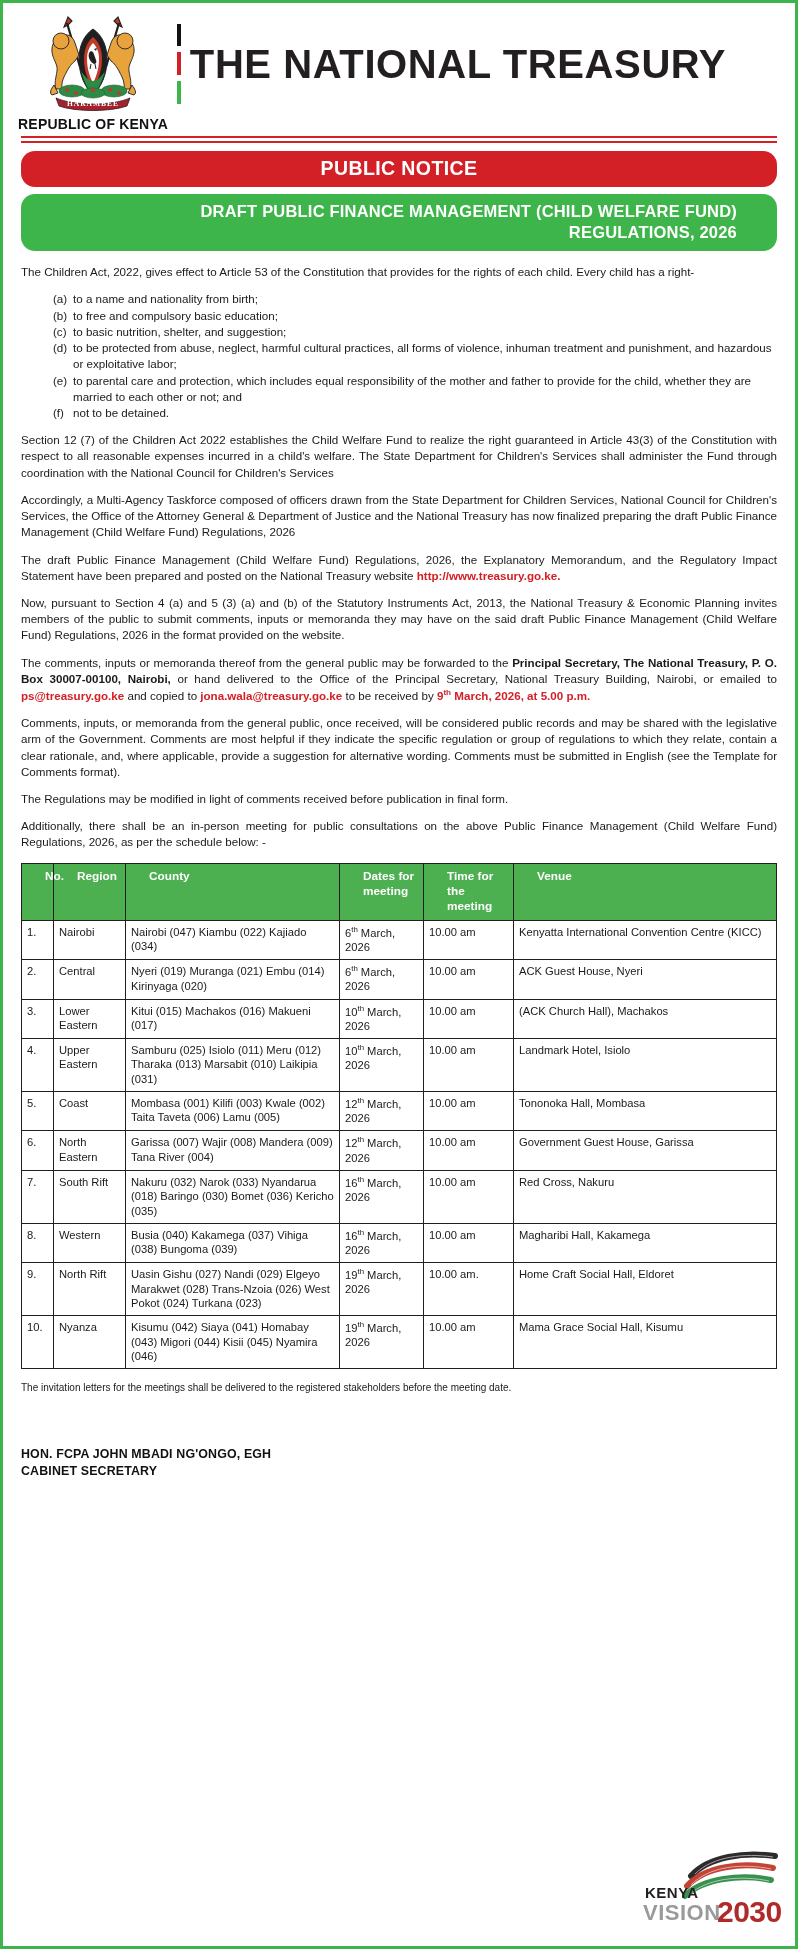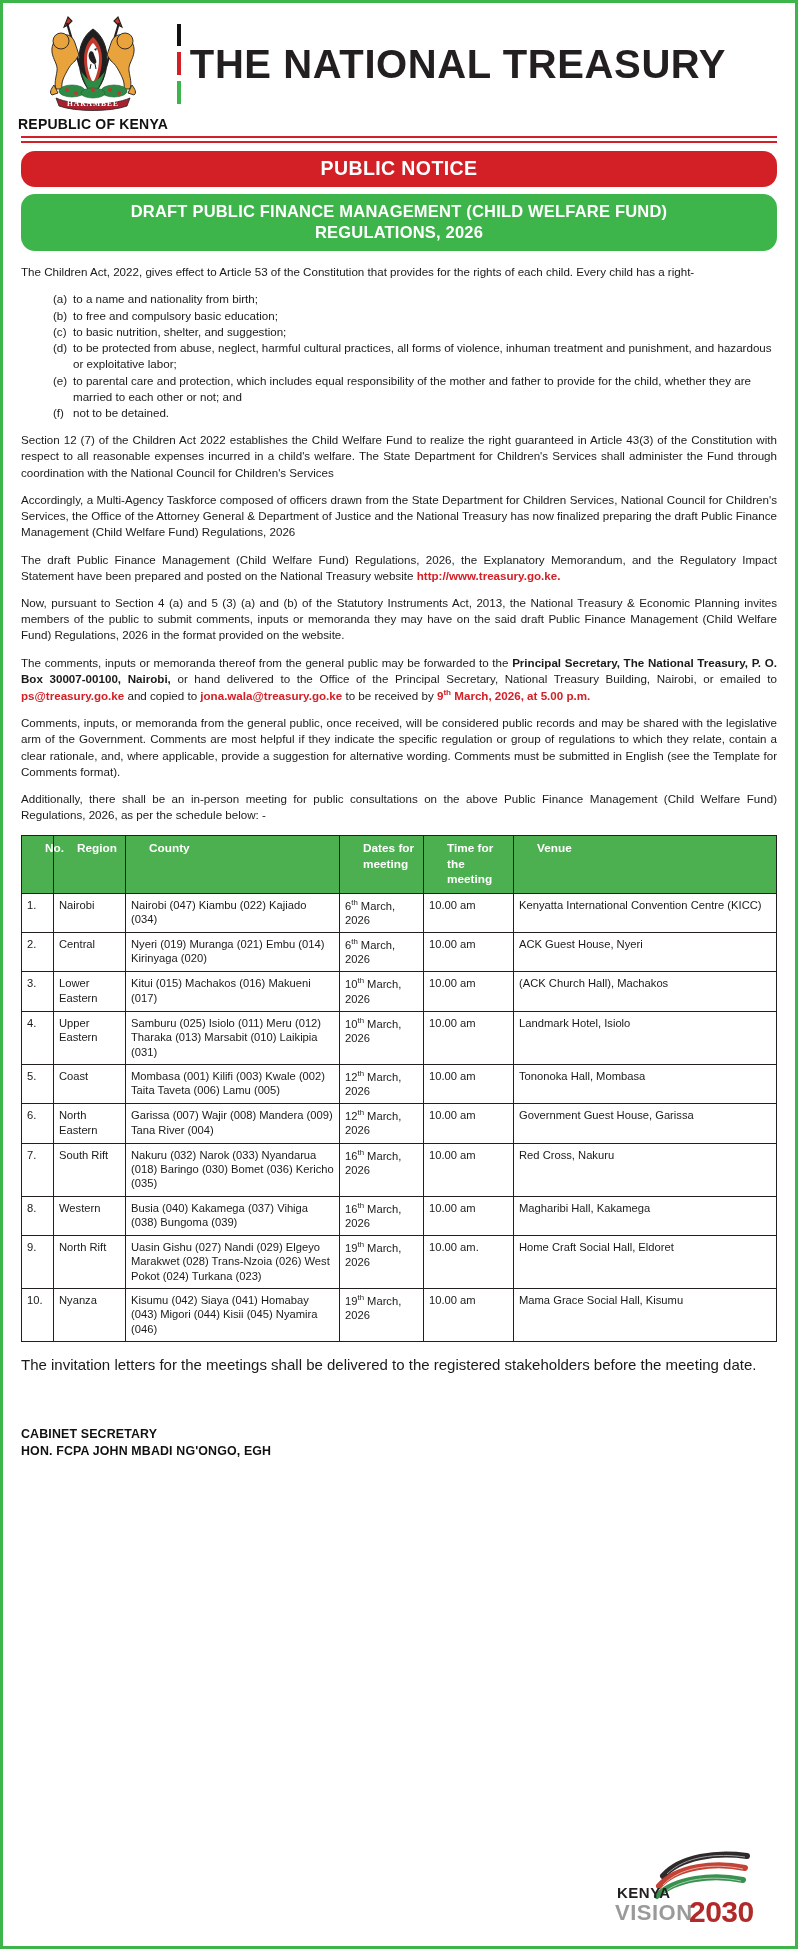--- a/index.html
+++ b/index.html
@@ -100,20 +100,21 @@
     padding: 6px 0 7px 0;
     margin-top: 8px;
   }
   .banner-subject {
     background: #3DB54A;
     font-size: 16.5px;
     line-height: 1.28;
     letter-spacing: .2px;
     padding: 7px 40px 8px 40px;
     margin-top: 7px;
+    text-align: right;
   }
 
   
   .body {
     padding: 13px 4px 0 4px;
     font-family: "Liberation Sans", sans-serif;
     font-size: 11.6px;
     line-height: 1.40;
     color: #1a1a1a;
   }
@@ -174,38 +175,38 @@
   .col-region { width: 72px; }
   .col-county { width: 214px; }
   .col-dates  { width: 84px; }
   .col-time   { width: 90px; }
   .col-venue  { width: auto; }
 
   
   .closing {
     padding: 12px 4px 0 4px;
     font-family: "Liberation Sans", sans-serif;
-    font-size: 15px;
+    font-size: 10px;
     line-height: 1.40;
     color: #1a1a1a;
   }
   .signoff {
     padding: 40px 4px 0 4px;
     font-family: "Liberation Sans", sans-serif;
     font-weight: bold;
     font-size: 12.4px;
     line-height: 1.34;
     letter-spacing: .15px;
     color: #111111;
   }
 
   
   .vision-logo {
     position: absolute;
-    right: 32px;
+    right: 4px;
     bottom: 18px;
     width: 152px;
     height: 78px;
   }
 </style>
 </head>
 <body>
 
 <div class="page">
   <div class="page-inner">
@@ -332,20 +333,21 @@
       <p class="para">Accordingly, a Multi-Agency Taskforce composed of officers drawn from the State Department for Children Services, National Council for Children's Services, the Office of the Attorney General &amp; Department of Justice and the National Treasury has now finalized preparing the draft Public Finance Management (Child Welfare Fund) Regulations, 2026</p>
 
       <p class="para"><span>The draft Public Finance Management (Child Welfare Fund) Regulations, 2026, the Explanatory Memorandum, and the Regulatory Impact Statement have been prepared and posted on the National Treasury website </span><span class="redlink">http://www.treasury.go.ke.</span></p>
 
       <p class="para">Now, pursuant to Section 4 (a) and 5 (3) (a) and (b) of the Statutory Instruments Act, 2013, the National Treasury &amp; Economic Planning invites members of the public to submit comments, inputs or memoranda they may have on the said draft Public Finance Management (Child Welfare Fund) Regulations, 2026 in the format provided on the website.</p>
 
       <p class="para"><span>The comments, inputs or memoranda thereof from the general public may be forwarded to the </span><span class="b">Principal Secretary, The National Treasury, P. O. Box 30007-00100, Nairobi,</span><span> or hand delivered to the Office of the Principal Secretary, National Treasury Building, Nairobi, or emailed to </span><span class="redlink">ps@treasury.go.ke</span><span> and copied to </span><span class="redlink">jona.wala@treasury.go.ke</span><span> to be received by </span><span class="red">9</span><sup class="red">th</sup><span class="red"> March, 2026, at 5.00 p.m.</span></p>
 
       <p class="para">Comments, inputs, or memoranda from the general public, once received, will be considered public records and may be shared with the legislative arm of the Government. Comments are most helpful if they indicate the specific regulation or group of regulations to which they relate, contain a clear rationale, and, where applicable, provide a suggestion for alternative wording. Comments must be submitted in English (see the Template for Comments format).</p>
 
+      <p class="para">The Regulations may be modified in light of comments received before publication in final form.</p>
 
       <p class="para last-tight">Additionally, there shall be an in-person meeting for public consultations on the above Public Finance Management (Child Welfare Fund) Regulations, 2026, as per the schedule below: -</p>
     </div>
 
     <div class="table-wrap">
       <table class="schedule">
         <colgroup>
           <col class="col-no">
             <col class="col-region">
             <col class="col-county">
@@ -446,22 +448,22 @@
           </tr>
         </tbody>
       </table>
     </div>
 
     <div class="closing">
       <p class="para">The invitation letters for the meetings shall be delivered to the registered stakeholders before the meeting date.</p>
     </div>
 
     <div class="signoff">
+      <div>HON. FCPA JOHN MBADI NG'ONGO, EGH</div>
       <div>CABINET SECRETARY</div>
-      <div>HON. FCPA JOHN MBADI NG'ONGO, EGH</div>
     </div>
 
     <div class="vision-logo">
       <svg width="152" height="78" viewBox="0 0 152 78">
 
         <g fill="none" stroke-linecap="round">
           <path d="M52 26 C70 6 106 2 136 6" stroke="#231f20" stroke-width="6" opacity="0.95"></path>
           <path d="M48 36 C66 16 104 12 134 18" stroke="#C0392B" stroke-width="6" opacity="0.95"></path>
           <path d="M46 46 C64 28 102 24 132 30" stroke="#2E8B46" stroke-width="6" opacity="0.95"></path>
         </g>

